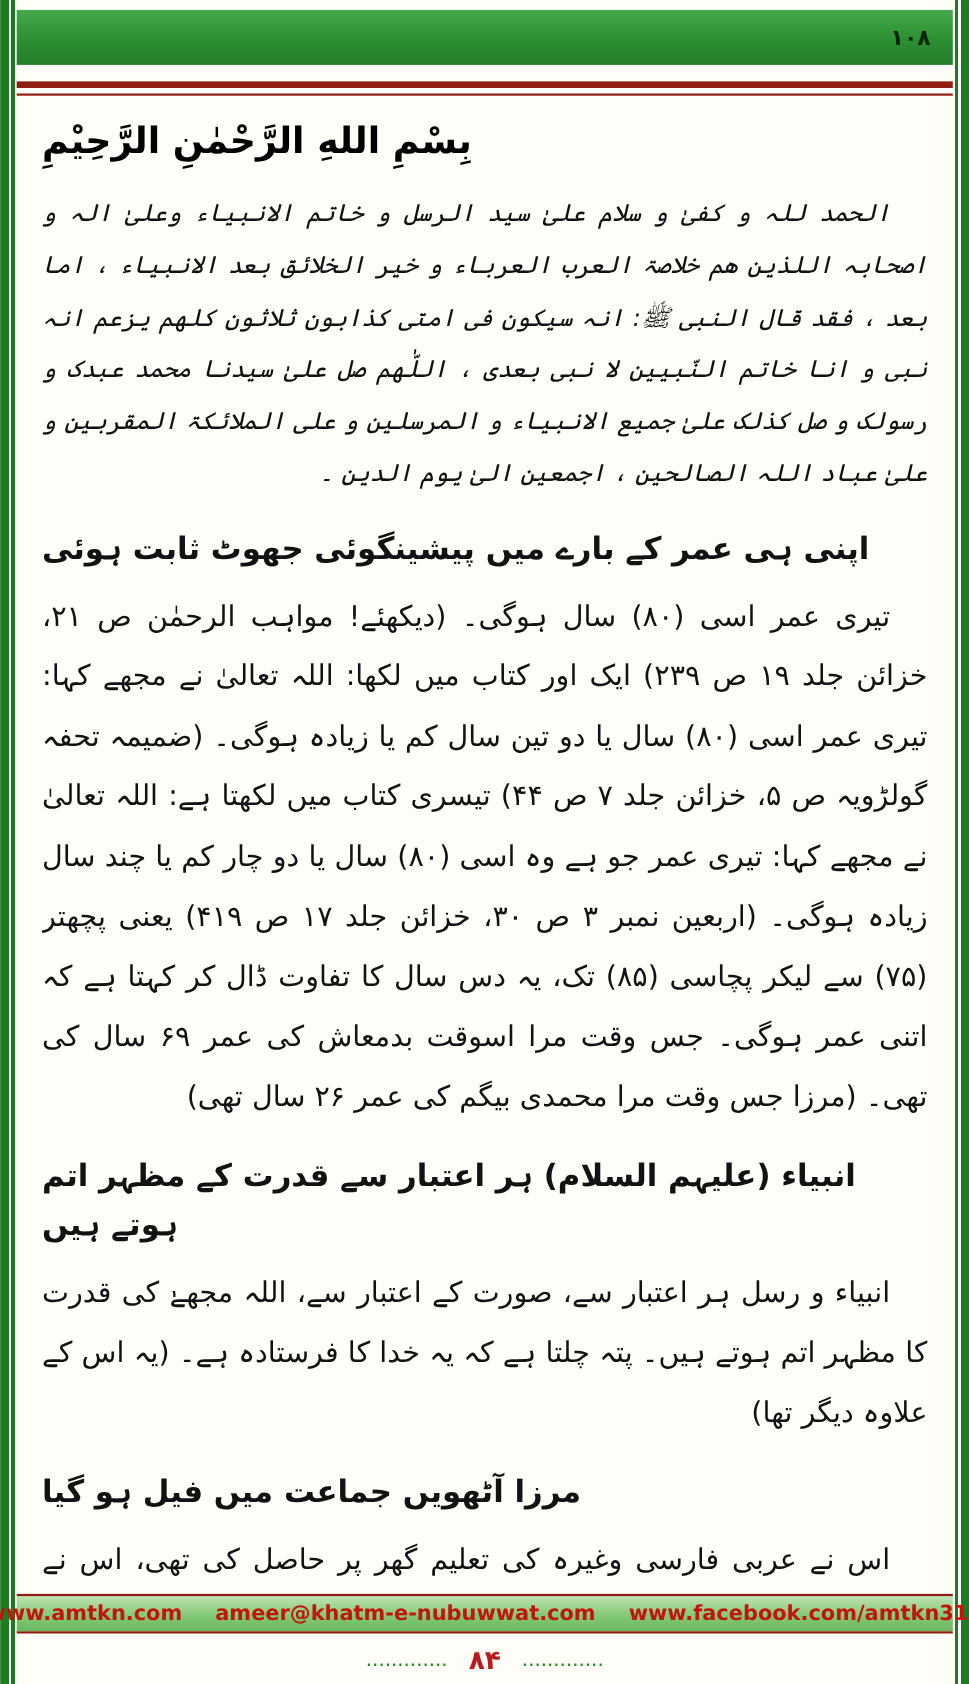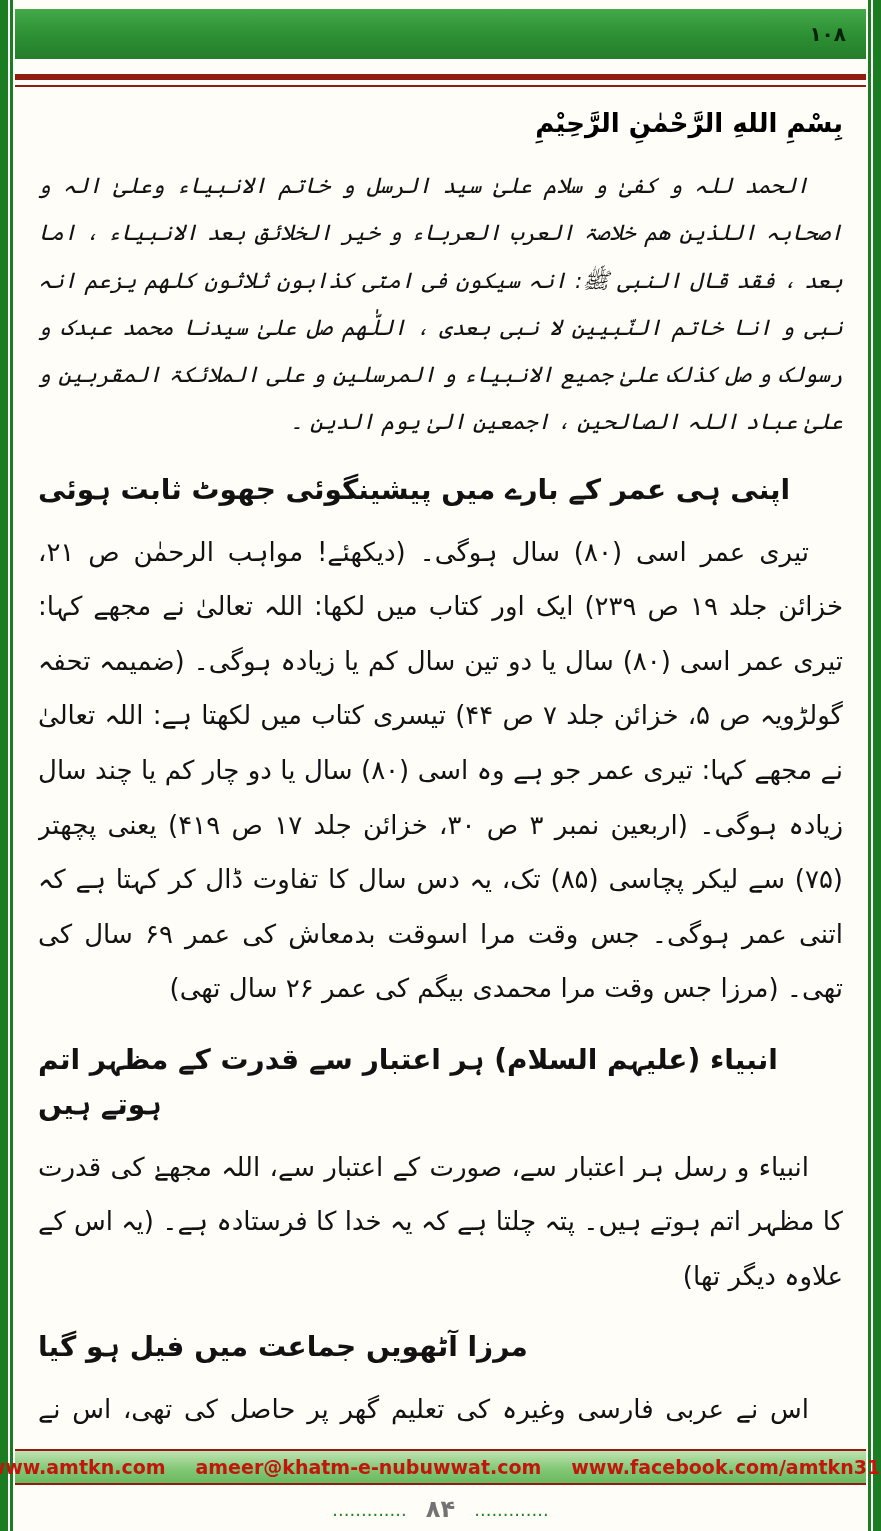--- a/index.html
+++ b/index.html
@@ -41,22 +41,22 @@
 
   
   .content {
     position:absolute; top:104px; bottom:96px; left:38px; right:38px;
     direction:rtl;
     text-align:justify;
     color:#121212;
     overflow:hidden;
   }
   .bismillah {
-    text-align:right;
-    font-size:26px;
+    text-align:left;
+    font-size:33px;
     font-weight:bold;
     color:#000;
     margin:4px 0 24px;
   }
   .arabic-open {
     font-size:22px;
     line-height:2.15;
     margin-bottom:10px;
     text-indent:34px;
     font-style:italic;
@@ -87,21 +87,21 @@
   }
   .footer-bar .f-link { cursor:pointer; white-space:nowrap; }
 
   
   .page-foot {
     position:absolute; bottom:8px; left:0; right:0;
     text-align:center;
     direction:ltr;
   }
   .page-foot .dots { color:#1b8a21; font-size:18px; letter-spacing:2px; vertical-align:middle; }
-  .page-foot .num  { color:#737373; font-size:24px; font-weight:bold; margin:0 14px; vertical-align:middle; }
+  .page-foot .num  { color:#b91c1c; font-size:24px; font-weight:bold; margin:0 14px; vertical-align:middle; }
 </style>
 </head>
 <body>
 
 <div class="page">
 
   <div class="side-border left"></div>
   <div class="side-border right"></div>
 
   <div class="header-bar">

